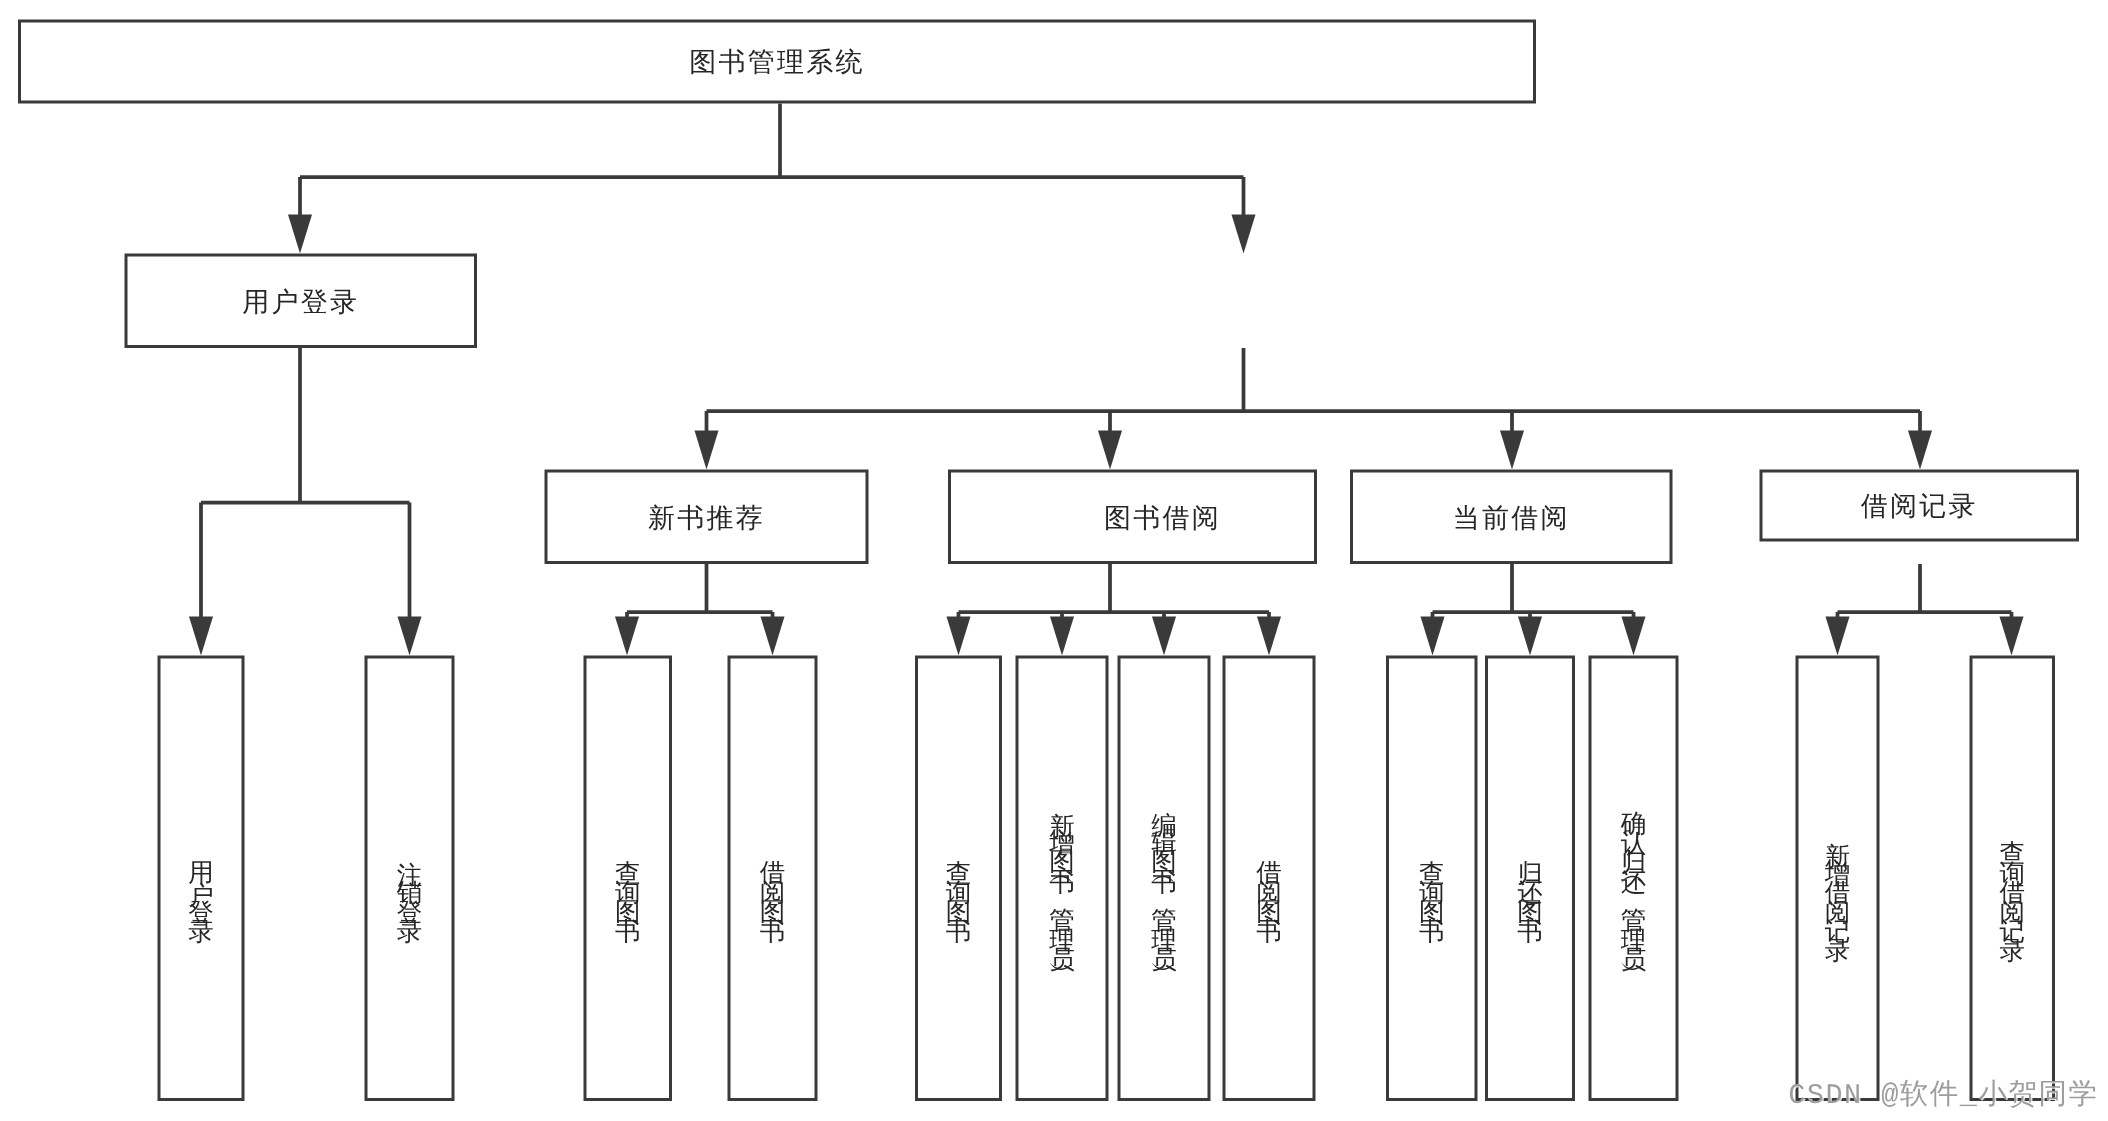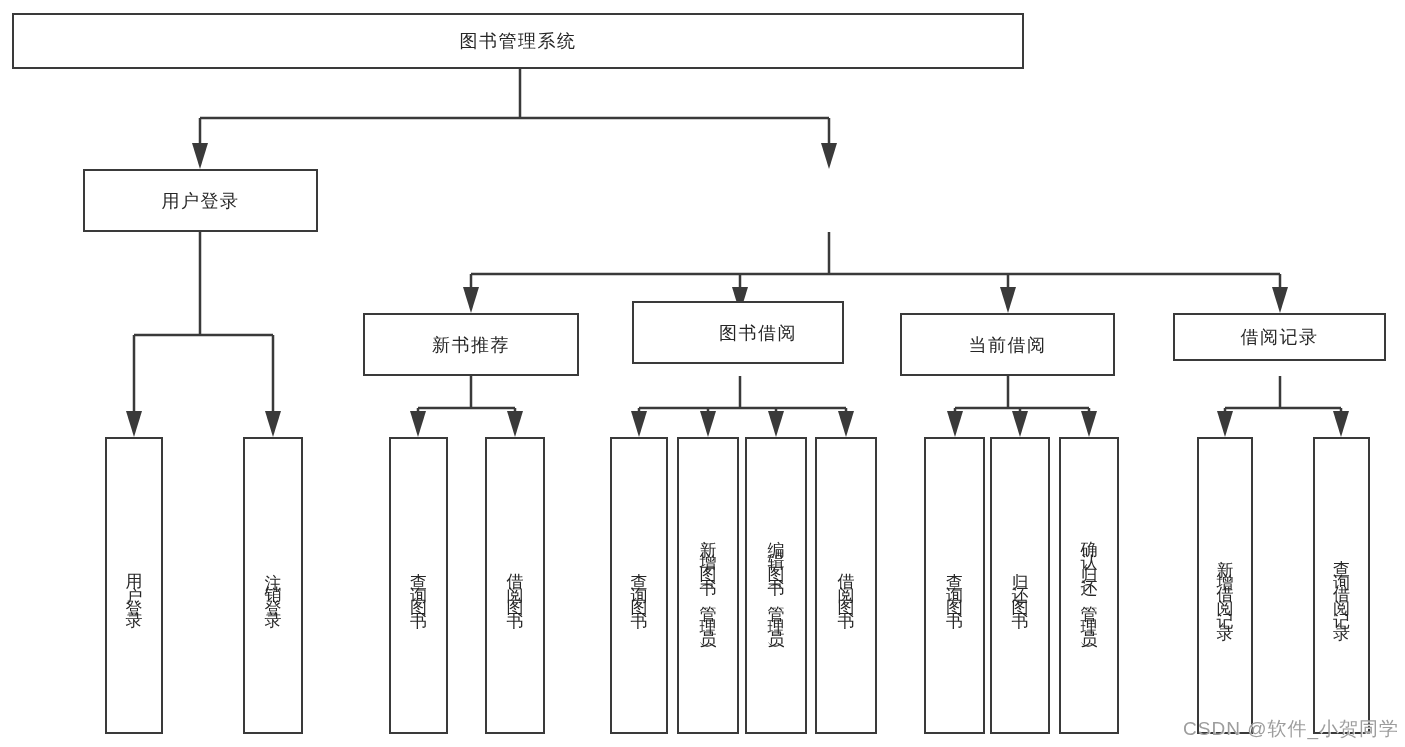--- a/index.html
+++ b/index.html
@@ -38,20 +38,21 @@
     white-space:nowrap;
   }
   .watermark{
     position:absolute;
     right:6px;bottom:5px;
     font-size:19px;
     color:var(--wm);
     letter-spacing:1px;
     z-index:5;
     text-shadow:1px 1px 0 rgba(255,255,255,.8);
+    font-family:Liberation Mono, monospace;
   }
 </style>
 </head>
 <body>
 
 <div class="stage">
 
   <svg class="wires" viewBox="0 0 1405 747" aria-hidden="true">
     <defs>
       <path id="ah" d="M-8 -26 L8 -26 L0 0 Z"></path>
@@ -115,21 +116,21 @@
     <span>图书管理系统</span>
   </div>
 
   <div class="node h-node" style="left:83px;top:169px;width:235px;height:63px;">
     <span>用户登录</span>
   </div>
 
   <div class="node h-node" style="left:363px;top:313px;width:216px;height:63px;">
     <span>新书推荐</span>
   </div>
-  <div class="node h-node" style="left:632px;top:301px;width:212px;height:63px;padding-left:40px;">
+  <div class="node h-node" style="left:632px;top:313px;width:246px;height:63px;padding-left:40px;">
     <span>图书借阅</span>
   </div>
   <div class="node h-node" style="left:900px;top:313px;width:215px;height:63px;">
     <span>当前借阅</span>
   </div>
   <div class="node h-node" style="left:1173px;top:313px;width:213px;height:48px;">
     <span>借阅记录</span>
   </div>
 
   <div class="node" style="left:105px;top:437px;width:58px;height:297px;">

